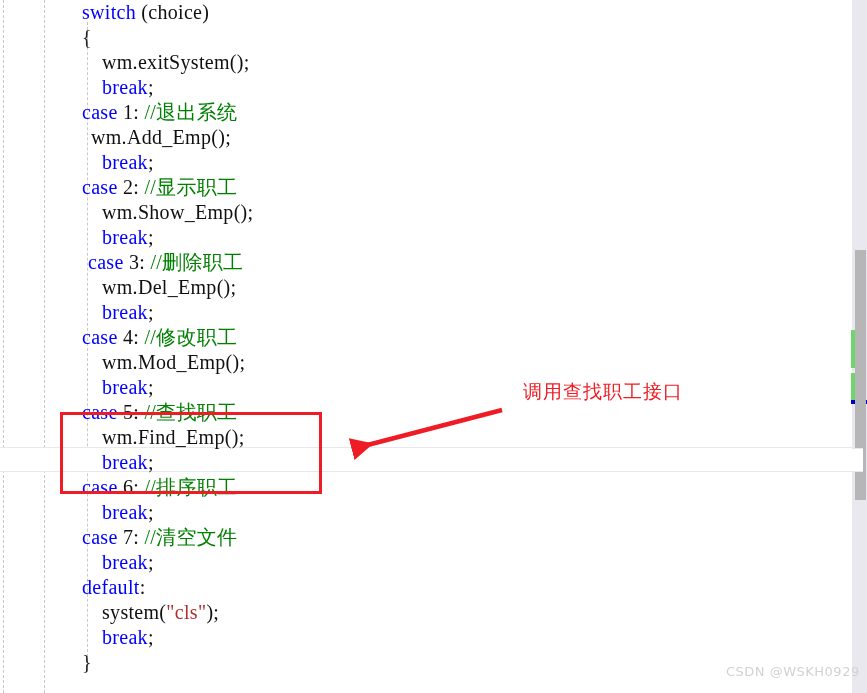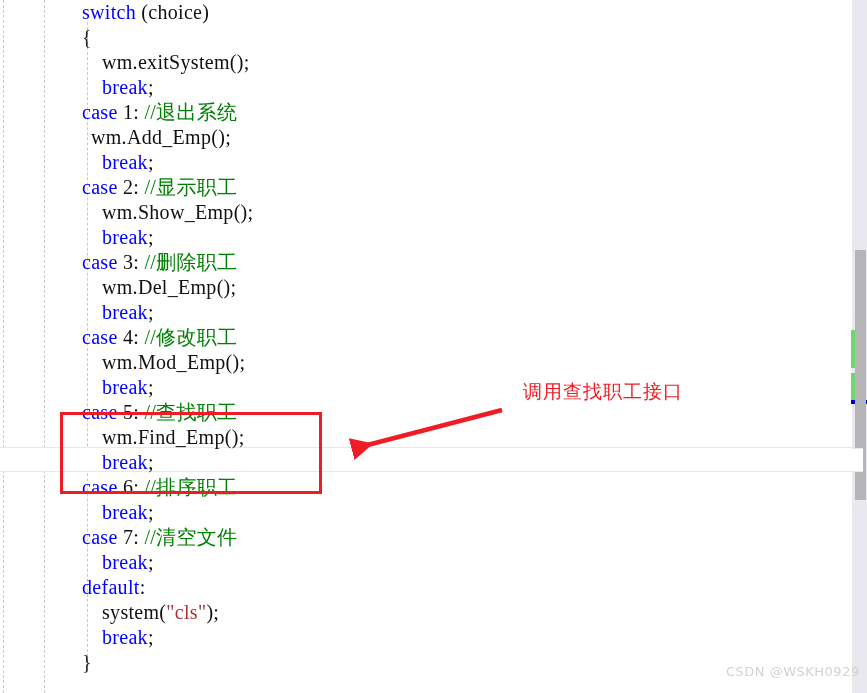--- a/index.html
+++ b/index.html
@@ -190,21 +190,21 @@
         <div class="line"><span class="txt" style="padding-left: 82px;"><span class="kw">switch</span><span class="plain"> (choice)</span></span></div>
         <div class="line"><span class="txt" style="padding-left: 82px;"><span class="punct">{</span></span></div>
         <div class="line"><span class="txt" style="padding-left: 102px;"><span class="plain">wm.exitSystem();</span></span></div>
         <div class="line"><span class="txt" style="padding-left: 102px;"><span class="kw">break</span><span class="plain">;</span></span></div>
         <div class="line"><span class="txt" style="padding-left: 82px;"><span class="kw">case</span><span class="plain"> 1: </span><span class="cmt">//退出系统</span></span></div>
         <div class="line"><span class="txt" style="padding-left: 63px; margin-left: 28px;"><span class="plain">wm.Add_Emp();</span></span></div>
         <div class="line"><span class="txt" style="padding-left: 102px;"><span class="kw">break</span><span class="plain">;</span></span></div>
         <div class="line"><span class="txt" style="padding-left: 82px;"><span class="kw">case</span><span class="plain"> 2: </span><span class="cmt">//显示职工</span></span></div>
         <div class="line"><span class="txt" style="padding-left: 102px;"><span class="plain">wm.Show_Emp();</span></span></div>
         <div class="line"><span class="txt" style="padding-left: 102px;"><span class="kw">break</span><span class="plain">;</span></span></div>
-        <div class="line"><span class="txt" style="padding-left: 82px;"><span class="kw">case</span><span class="plain"> 3: </span><span class="cmt">//删除职工</span></span></div>
+        <div class="line"><span class="txt" style="padding-left: 82px; margin-left: 6px;"><span class="kw">case</span><span class="plain"> 3: </span><span class="cmt">//删除职工</span></span></div>
         <div class="line"><span class="txt" style="padding-left: 102px; margin-top: 44px;"><span class="plain">wm.Del_Emp();</span></span></div>
         <div class="line"><span class="txt" style="padding-left: 102px;"><span class="kw">break</span><span class="plain">;</span></span></div>
         <div class="line"><span class="txt" style="padding-left: 82px;"><span class="kw">case</span><span class="plain"> 4: </span><span class="cmt">//修改职工</span></span></div>
         <div class="line"><span class="txt" style="padding-left: 102px;"><span class="plain">wm.Mod_Emp();</span></span></div>
         <div class="line"><span class="txt" style="padding-left: 102px;"><span class="kw">break</span><span class="plain">;</span></span></div>
         <div class="line"><span class="txt" style="padding-left: 82px;"><span class="kw">case</span><span class="plain"> 5: </span><span class="cmt">//查找职工</span></span></div>
         <div class="line"><span class="txt" style="padding-left: 102px;"><span class="plain">wm.Find_Emp();</span></span></div>
         <div class="line"><span class="txt" style="padding-left: 102px;"><span class="kw">break</span><span class="plain">;</span></span></div>
         <div class="line"><span class="txt" style="padding-left: 82px;"><span class="kw">case</span><span class="plain"> 6: </span><span class="cmt">//排序职工</span></span></div>
         <div class="line"><span class="txt" style="padding-left: 102px;"><span class="kw">break</span><span class="plain">;</span></span></div>

